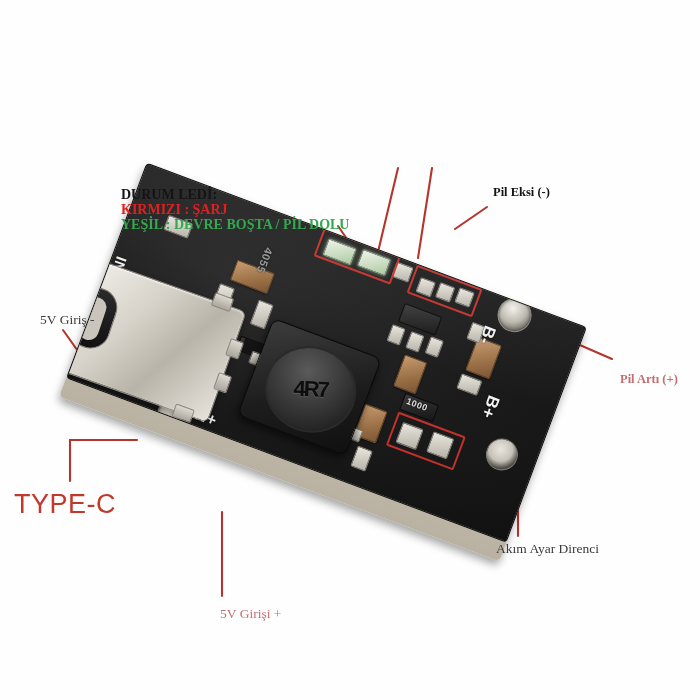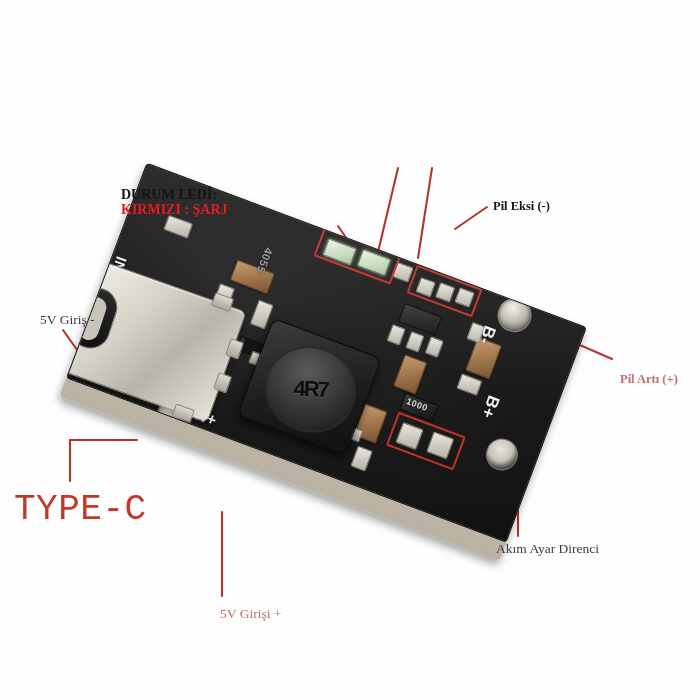--- a/index.html
+++ b/index.html
@@ -21,22 +21,22 @@
     position: absolute;
     white-space: pre;
     font-family: "Liberation Serif", serif;
     font-weight: bold;
     line-height: 1.28;
   }
   .anno.small   { font-size: 12.5px; }
   .anno.mid     { font-size: 14px; }
   .anno.plain   { font-weight: normal; margin-left: 26px; }
   .anno.big {
-    font-family: Liberation Mono, monospace;
-    font-size: 36px;
+    font-family: Liberation Sans, sans-serif;
+    font-size: 27px;
     font-weight: normal;
     letter-spacing: 0.5px;
   }
   .blk  { color: #141414; }
   .red  { color: #e02020; }
   .grn  { color: #33a84e; }
   .org  { color: #f0a860; }
   .cyn  { color: #5fc4e8; }
   .mut  { color: #c07070; }
   .dgy  { color: #3a3a3a; }
@@ -316,22 +316,23 @@
         <div class="hl-rect" style="left:288px;top:0px;width:70px;height:30px;"></div>
         <div class="hl-rect" style="left:322px;top:144px;width:72px;height:36px;"></div>
 
       </div>
     </div>
   </div>
 
 
   <div class="anno mid blk" style="left:121px; top:186px;">DURUM LEDİ:</div>
   <div class="anno mid red" style="left:121px; top:201px;">KIRMIZI : ŞARJ</div>
-
-  <div class="anno small blk" style="left:493px; top:198px;">Pil Eksi (-)</div>
+  <div class="anno mid grn" style="left:121px; top:216px;">YEŞİL : DEVRE BOŞTA / PİL DOLU</div>
+
+  <div class="anno small blk" style="left:493px; top:184px;">Pil Eksi (-)</div>
 
   <div class="anno small mut" style="left:620px; top:371px;font-family:Liberation Serif, serif;">Pil Artı (+)</div>
 
   <div class="anno plain dgy" style="left:14px; top:311px; font-size:13.5px;">5V Giriş -</div>
 
   <div class="anno big tred" style="left:14px; top:487px;">TYPE-C</div>
 
   <div class="anno plain mut" style="left:194px; top:605px; font-size:13.5px;">5V Girişi +</div>
 
   <div class="anno plain dgy" style="left:470px; top:540px; font-size:13.5px;">Akım Ayar Direnci</div>

